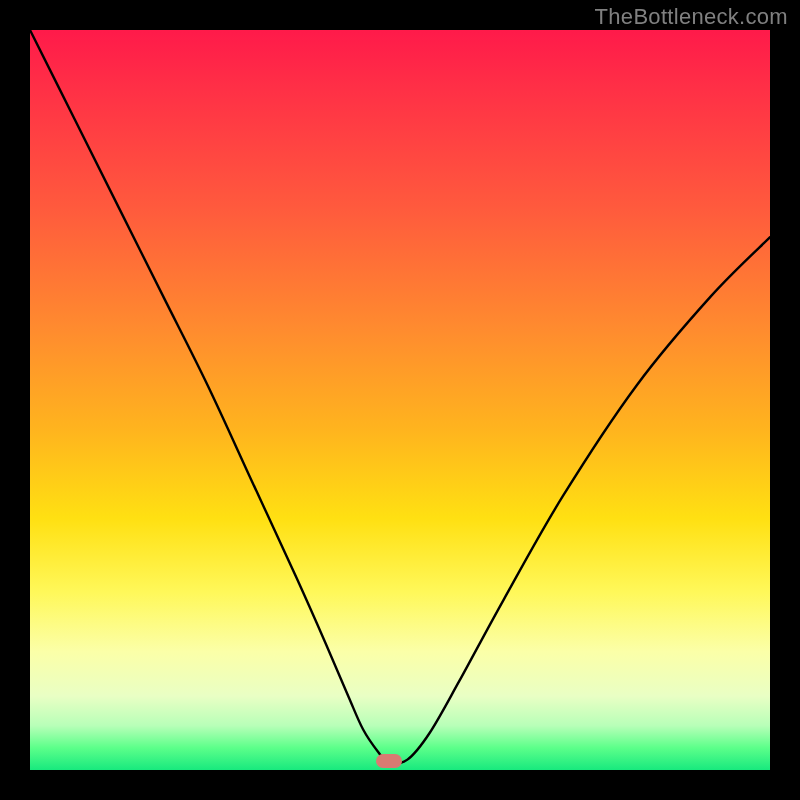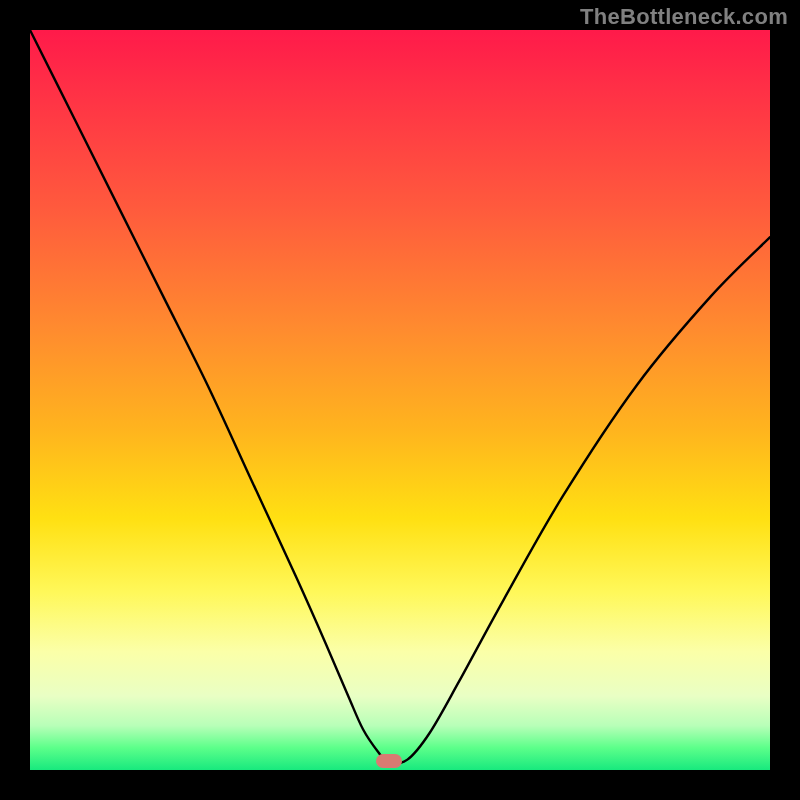--- a/index.html
+++ b/index.html
@@ -17,21 +17,21 @@
     width: 800px;
     height: 800px;
     background: #000;
   }
   .watermark {
     position: absolute;
     top: 4px;
     right: 12px;
     font-family: Arial, Helvetica, sans-serif;
     font-size: 22px;
-    font-weight: 700;
+    font-weight: 400;
     color: #808080;
     letter-spacing: 0.3px;
   }
   .plot-area {
     position: absolute;
     left: 30px;
     top: 30px;
     width: 740px;
     height: 740px;
     

